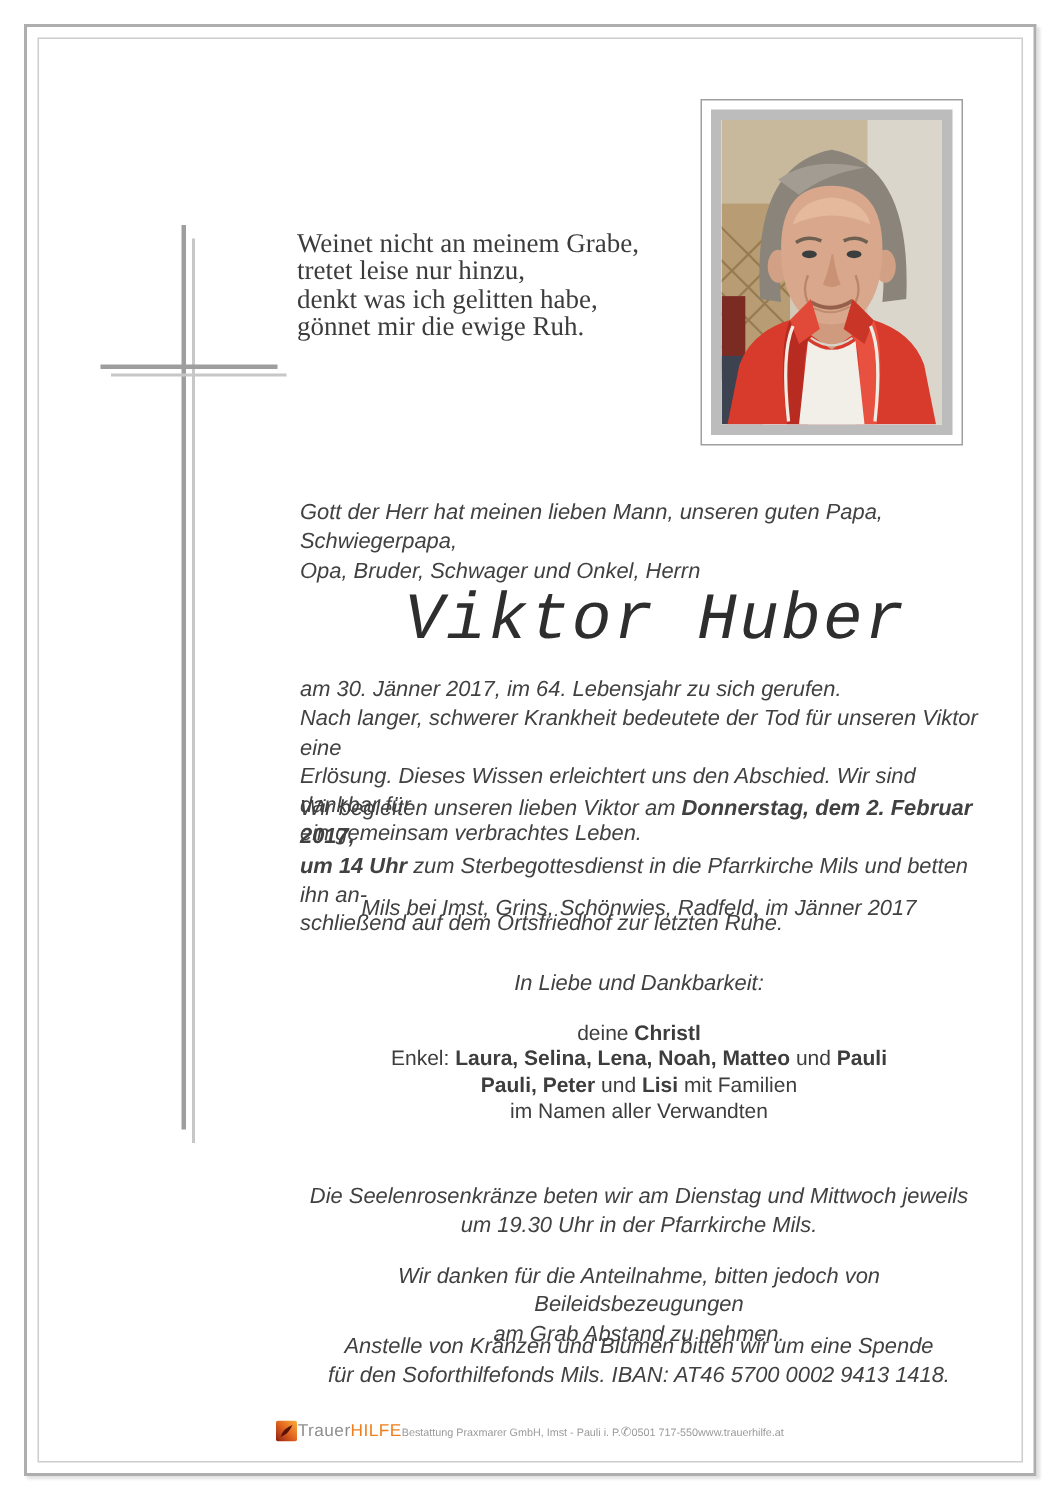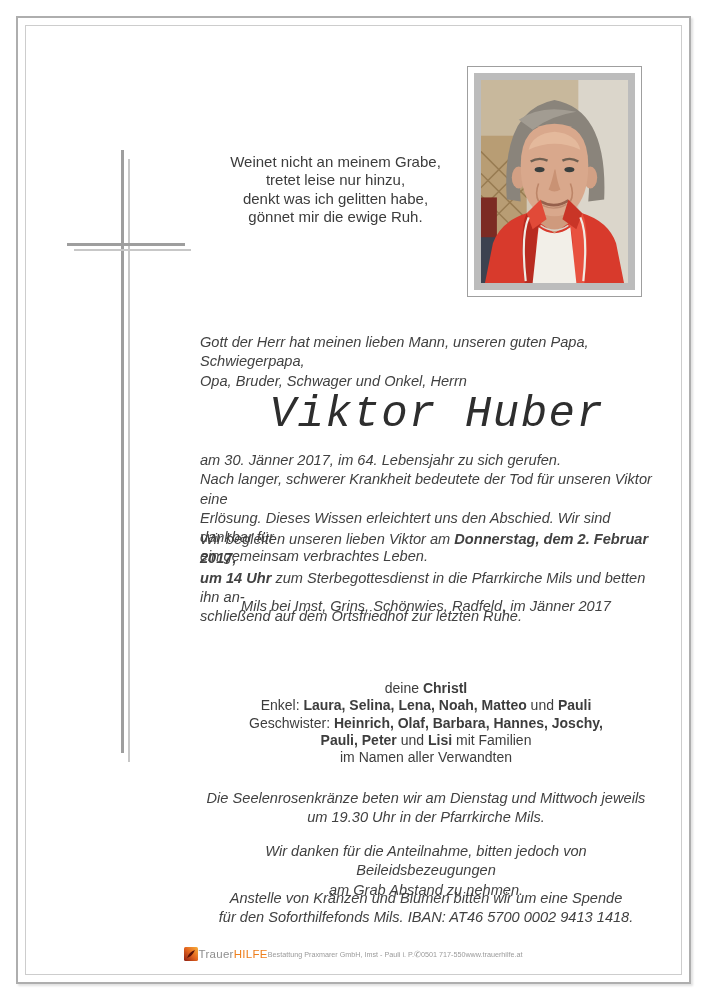--- a/index.html
+++ b/index.html
@@ -24,21 +24,21 @@
     pointer-events:none;
   }
   
   .cross-v-main{position:absolute;left:121px;top:150px;width:3px;height:603px;background:#9e9e9e;}
   .cross-v-echo{position:absolute;left:128px;top:159px;width:2px;height:603px;background:#c7c7c7;}
   .cross-h-main{position:absolute;left:67px;top:243px;width:118px;height:3px;background:#9e9e9e;}
   .cross-h-echo{position:absolute;left:74px;top:249px;width:117px;height:2px;background:#c7c7c7;}
 
   .poem{
     position:absolute;left:198px;top:153px;width:275px;
-    font-size:15px;line-height:18.4px;text-align:center;color:#3c3c3c;
+    font-size:18px;line-height:18.4px;color:#3c3c3c;font-family:Liberation Serif, serif;
   }
 
   
   .photo-frame{
     position:absolute;left:467px;top:66px;
     width:175px;height:231px;box-sizing:border-box;
     border:1px solid #9f9f9f;background:#ffffff;padding:6px;
   }
   .photo-mat{
     width:100%;height:100%;box-sizing:border-box;
@@ -169,25 +169,25 @@
   <div class="col txt obit">am 30. Jänner 2017, im 64. Lebensjahr zu sich gerufen.<br>Nach langer, schwerer Krankheit bedeutete der Tod für unseren Viktor eine<br>Erlösung. Dieses Wissen erleichtert uns den Abschied. Wir sind dankbar für<br>ein gemeinsam verbrachtes Leben.</div>
 
   <div class="col txt funeral rich">
     <div><span>Wir begleiten unseren lieben Viktor am </span><span class="b">Donnerstag, dem 2. Februar 2017,</span></div>
     <div><span class="b">um 14 Uhr</span><span> zum Sterbegottesdienst in die Pfarrkirche Mils und betten ihn an-</span></div>
     <div><span>schließend auf dem Ortsfriedhof zur letzten Ruhe.</span></div>
   </div>
 
   <div class="col txt center place-date">Mils bei Imst, Grins, Schönwies, Radfeld, im Jänner 2017</div>
 
+  <div class="col txt center gratitude">In Liebe und Dankbarkeit:</div>
 
   <div class="col family rich">
     <div><span>deine </span><span class="b">Christl</span></div>
     <div><span>Enkel: </span><span class="b">Laura, Selina, Lena, Noah, Matteo</span><span> und </span><span class="b">Pauli</span></div>
-    <div><span>Geschwister: </span><span class="b">Heinrich, Olaf, Barbara, Hannes, Joschy,</span></div>
     <div><span class="b">Pauli, Peter</span><span> und </span><span class="b">Lisi</span><span> mit Familien</span></div>
     <div><span>im Namen aller Verwandten</span></div>
   </div>
 
   <div class="col txt center rosary">Die Seelenrosenkränze beten wir am Dienstag und Mittwoch jeweils<br>um 19.30 Uhr in der Pfarrkirche Mils.</div>
 
   <div class="col txt center thanks">Wir danken für die Anteilnahme, bitten jedoch von Beileidsbezeugungen<br>am Grab Abstand zu nehmen.</div>
 
   <div class="col txt center donation">Anstelle von Kränzen und Blumen bitten wir um eine Spende<br>für den Soforthilfefonds Mils. IBAN: AT46 5700 0002 9413 1418.</div>
 

